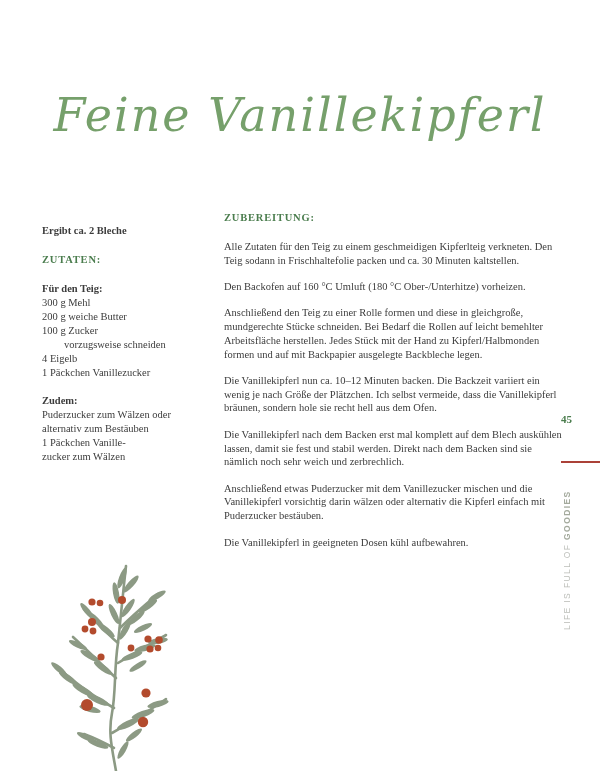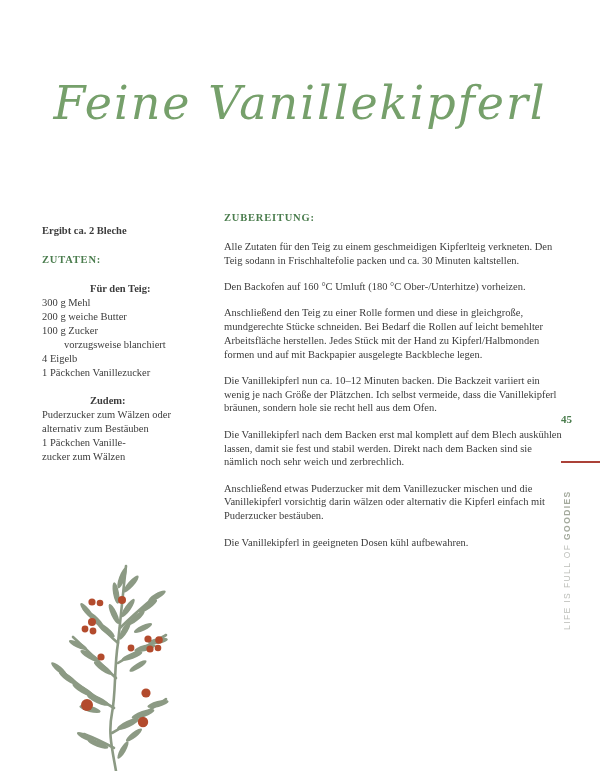--- a/index.html
+++ b/index.html
@@ -1,30 +1,30 @@
 <!DOCTYPE html>
 <html><head>
 <meta charset="utf-8">
 <style>
   html,body{margin:0;padding:0;background:#ffffff;}
   .page{
     position:relative;width:600px;height:771px;background:#ffffff;
     overflow:hidden;font-family:"Liberation Serif",serif;color:#3c3c3c;
   }
   .title{
-    position:absolute;top:76px;left:0;right:0;margin:0;text-align:center;
+    position:absolute;top:76px;left:0;right:0;margin:12px;text-align:center;
     font-family:"DejaVu Serif",serif;font-style:italic;font-weight:400;
     font-size:46px;color:#76a06b;letter-spacing:2px;
   }
   .left-col{position:absolute;left:42px;top:224px;width:172px;font-size:10.5px;line-height:14px;}
   .yield{font-weight:bold;margin-bottom:15px;}
   .section-heading{
     color:#4b7d4e;font-weight:bold;letter-spacing:0.8px;margin-bottom:15px;font-size:10.5px;
   }
-  .subheading{font-weight:bold;margin-left:48px;}
+  .subheading{font-weight:bold;}
   .ingredient-list div{white-space:nowrap;}
   .ingredient-list .indent{padding-left:22px;}
   .zudem{margin-top:14px;}
   .right-col{position:absolute;left:224px;top:211px;width:340px;font-size:10.5px;line-height:13.8px;}
   .paragraphs p{margin:0 0 12.5px 0;}
   .page-number{
     position:absolute;left:561px;top:413px;width:39px;text-align:left;
     color:#4b7d4e;font-weight:bold;font-size:11px;
   }
   .red-rule{position:absolute;left:561px;top:461px;width:39px;height:2px;background:#ab4138;}
@@ -45,21 +45,21 @@
   <h1 class="title">Feine Vanillekipferl</h1>
 
   <div class="left-col">
     <div class="yield">Ergibt ca. 2 Bleche</div>
     <div class="section-heading">ZUTATEN:</div>
     <div class="subheading">Für den Teig:</div>
     <div class="ingredient-list">
         <div>300 g Mehl</div>
         <div>200 g weiche Butter</div>
         <div>100 g Zucker</div>
-        <div class="indent">vorzugsweise blanchiert</div>
+        <div class="indent">vorzugsweise schneiden</div>
         <div>4 Eigelb</div>
         <div>1 Päckchen Vanillezucker</div>
       </div>
     <div class="subheading zudem">Zudem:</div>
     <div class="ingredient-list">
         <div>Puderzucker zum Wälzen oder</div>
         <div>alternativ zum Bestäuben</div>
         <div>1 Päckchen Vanille-</div>
         <div>zucker zum Wälzen</div>
       </div>

